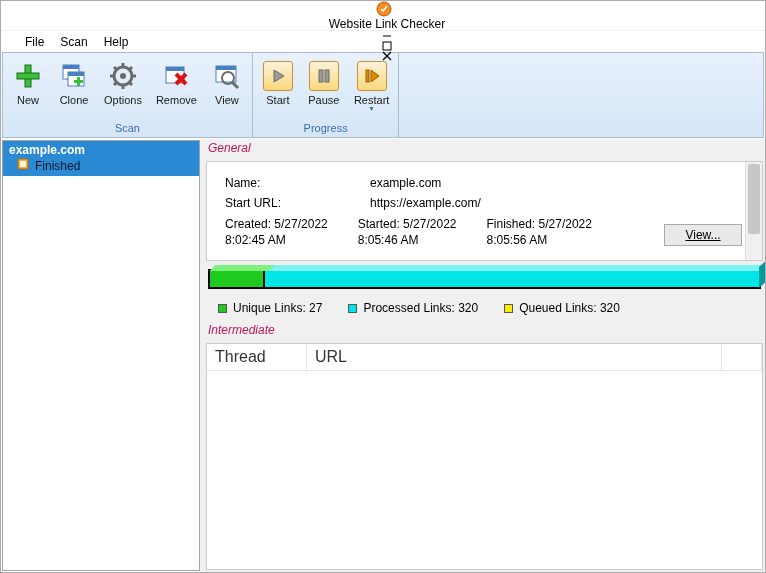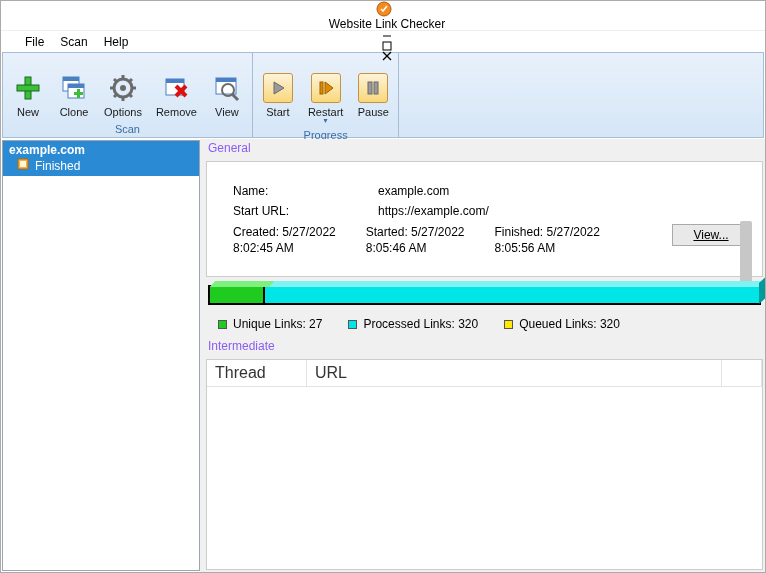--- a/index.html
+++ b/index.html
@@ -55,21 +55,20 @@
   }
   .ribbon-group {
     border-right: 1px solid #a8bcd4;
     display: flex;
     flex-direction: column;
   }
   .ribbon-group-buttons {
     display: flex;
     padding: 4px 2px 0 2px;
     flex: 1;
-    margin-top: 12px;
   }
   .ribbon-group-label {
     text-align: center;
     font-size: 11px;
     color: #3a6ea5;
     padding: 2px 0 3px 0;
   }
   .rbtn {
     display: flex;
     flex-direction: column;
@@ -105,53 +104,53 @@
     background: #fff;
   }
   .sidebar-item {
     background: #2a8ad4;
     color: #fff;
     padding: 2px 6px;
   }
   .sidebar-item .sub {
     display:flex; align-items:center; gap:6px;
     padding: 1px 0 1px 8px;
-    color:#ffffff;
+    color:#0f172a;
   }
   .sidebar-item .domain { font-weight:bold; }
   .main {
     flex: 1;
     padding: 0 2px 2px 6px;
     background:#f0f0f0;
     display:flex;
     flex-direction:column;
     gap:4px;
   }
   .section-label {
     font-size: 12px;
-    color:#8b5cf6;
+    color:#be185d;
     padding: 2px 0 2px 2px;
+    font-style: italic;
   }
   .general-panel {
     background:#fff;
     border:1px solid #ccc;
     position:relative;
-    padding: 8px;
+    padding: 0;
     display:flex;
-    align-items:center;
   }
   .general-inner{
     flex:1;
     padding: 14px 18px 12px 18px;
   }
   .gp-row { display:flex; margin-bottom:6px; }
   .gp-label { width:145px; }
   .gp-times { display:flex; gap:30px; align-items:flex-start; }
   .gp-times > div { line-height:1.35; }
-  .view-btn-wrap { position:absolute; right:12px; top:62px;text-decoration:underline; }
+  .view-btn-wrap { position:absolute; right:20px; top:62px;text-decoration:underline; }
   .view-btn {
     width:78px; height:22px;
     background:#e9e9e9;
     border:1px solid #a9a9a9;
     font-size:12px;
     display:flex;align-items:center;justify-content:center;
   }
   .gp-scroll {
     width:17px;
     background:#f0f0f0;
@@ -343,37 +342,37 @@
                 <polygon points="4,2 14,8 4,14" fill="#9a9a9a" stroke="#6b6b6b"></polygon>
               </svg>
             </span>
         </span>
         <span class="rlabel">Start</span>
       </div>
       <div class="rbtn">
         <span class="ricon">
           <span class="pbtn-frame">
               <svg width="16" height="16">
+                <rect x="3" y="2" width="4" height="12" fill="#9a9a9a" stroke="#6b6b6b"></rect>
+                <rect x="9" y="2" width="4" height="12" fill="#9a9a9a" stroke="#6b6b6b"></rect>
+              </svg>
+            </span>
+        </span>
+        <span class="rlabel">Pause</span>
+      </div>
+      <div class="rbtn">
+        <span class="ricon">
+          <span class="pbtn-frame">
+              <svg width="16" height="16">
                 <rect x="2" y="2" width="3" height="12" fill="#e08a00" stroke="#9c5e00"></rect>
                 <polygon points="7,2 15,8 7,14" fill="#e08a00" stroke="#9c5e00"></polygon>
               </svg>
             </span>
         </span>
         <span class="rlabel"><span>Restart</span><span class="drop">▾</span></span>
-      </div>
-      <div class="rbtn">
-        <span class="ricon">
-          <span class="pbtn-frame">
-              <svg width="16" height="16">
-                <rect x="3" y="2" width="4" height="12" fill="#9a9a9a" stroke="#6b6b6b"></rect>
-                <rect x="9" y="2" width="4" height="12" fill="#9a9a9a" stroke="#6b6b6b"></rect>
-              </svg>
-            </span>
-        </span>
-        <span class="rlabel">Pause</span>
       </div>
     </div>
     <div class="ribbon-group-label">Progress</div>
   </div>
 </div>
 
 <div class="workspace">
   <div class="sidebar">
     <div class="sidebar-item">
       <div class="domain">example.com</div>

